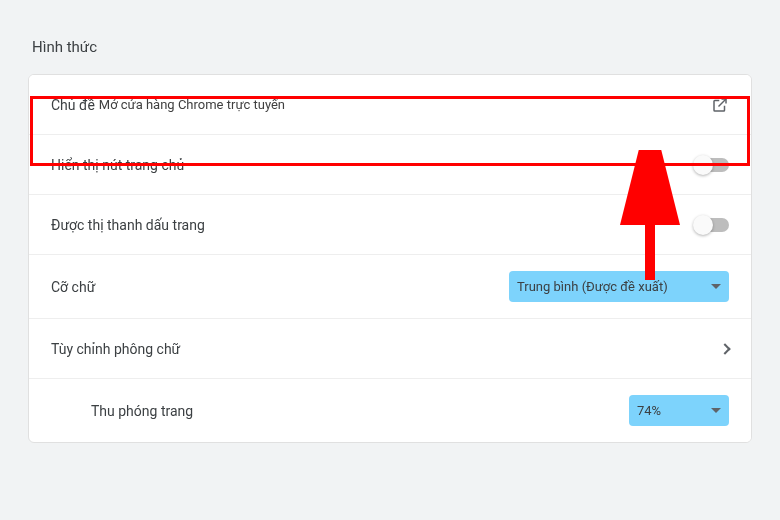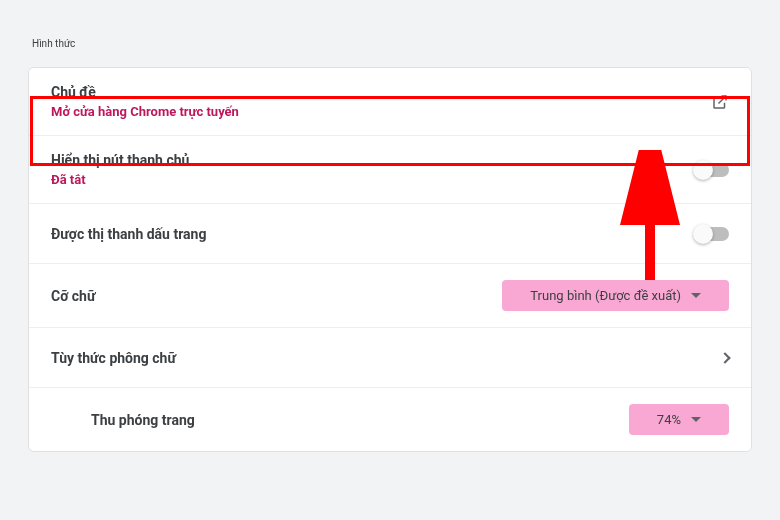--- a/index.html
+++ b/index.html
@@ -8,21 +8,21 @@
       box-sizing: border-box;
       font-family: Roboto, Arial, sans-serif;
     }
     body {
       background: #f1f3f4;
       width: 780px;
       height: 520px;
       padding: 20px 28px;
     }
     .section-title {
-      font-size: 10px;
+      font-size: 15px;
       color: #3c4043;
       margin: 18px 0 18px 4px;
     }
     .settings-card {
       background: #fff;
       border: 1px solid #e0e0e0;
       border-radius: 6px;
       overflow: hidden;
     }
     .settings-row {
@@ -34,31 +34,30 @@
       min-height: 60px;
       position: relative;
       background: #fff;
     }
     .settings-row:last-child {
       border-bottom: none;
       margin-left: 40px;
     }
     .row-text {
       display: flex;
-      flex-direction: column;
+      flex-direction: row;
       gap: 4px;
-      font-weight: bold;
     }
     .row-label {
       font-size: 14px;
       color: #3c4043;
     }
     .row-sub {
       font-size: 13px;
-      color: #be185d;
+      color: #404040;
     }
     .row-control {
       display: flex;
       align-items: center;
     }
     .ext-icon {
       width: 18px;
       height: 18px;
       fill: none;
       stroke: #5f6368;
@@ -79,23 +78,23 @@
       width: 20px;
       height: 20px;
       background: #fafafa;
       border-radius: 50%;
       box-shadow: 0 1px 3px rgba(0,0,0,0.3);
     }
     .dropdown {
       display: flex;
       align-items: center;
       gap: 10px;
-      background: #f9a8d4;
+      background: #7dd3fc;
       border-radius: 4px;
-      padding: 8px 28px;
+      padding: 8px 8px;
       font-size: 13px;
       color: #3c4043;
       min-width: 100px;
       cursor: pointer;
     }
     .dropdown.wide {
       min-width: 220px;
     }
     .caret {
       width: 0;
@@ -140,22 +139,21 @@
       <svg class="ext-icon" viewBox="0 0 24 24">
         <path d="M18 13v6a1 1 0 0 1-1 1H5a1 1 0 0 1-1-1V7a1 1 0 0 1 1-1h6"></path>
         <path d="M14 4h6v6"></path>
         <path d="M10 14L20 4"></path>
       </svg>
     </div>
   </div>
 
   <div class="settings-row">
     <div class="row-text">
-      <span class="row-label">Hiển thị nút thanh chủ</span>
-      <span class="row-sub">Đã tắt</span>
+      <span class="row-label">Hiển thị nút trang chủ</span>
     </div>
     <div class="row-control">
       <div class="toggle"></div>
     </div>
   </div>
 
   <div class="settings-row">
     <div class="row-text">
       <span class="row-label">Được thị thanh dấu trang</span>
     </div>
@@ -171,21 +169,21 @@
     <div class="row-control">
       <div class="dropdown wide">
         <span>Trung bình (Được đề xuất)</span>
         <span class="caret"></span>
       </div>
     </div>
   </div>
 
   <div class="settings-row">
     <div class="row-text">
-      <span class="row-label">Tùy thức phông chữ</span>
+      <span class="row-label">Tùy chỉnh phông chữ</span>
     </div>
     <div class="row-control">
       <span class="chevron"></span>
     </div>
   </div>
 
   <div class="settings-row">
     <div class="row-text">
       <span class="row-label">Thu phóng trang</span>
     </div>

